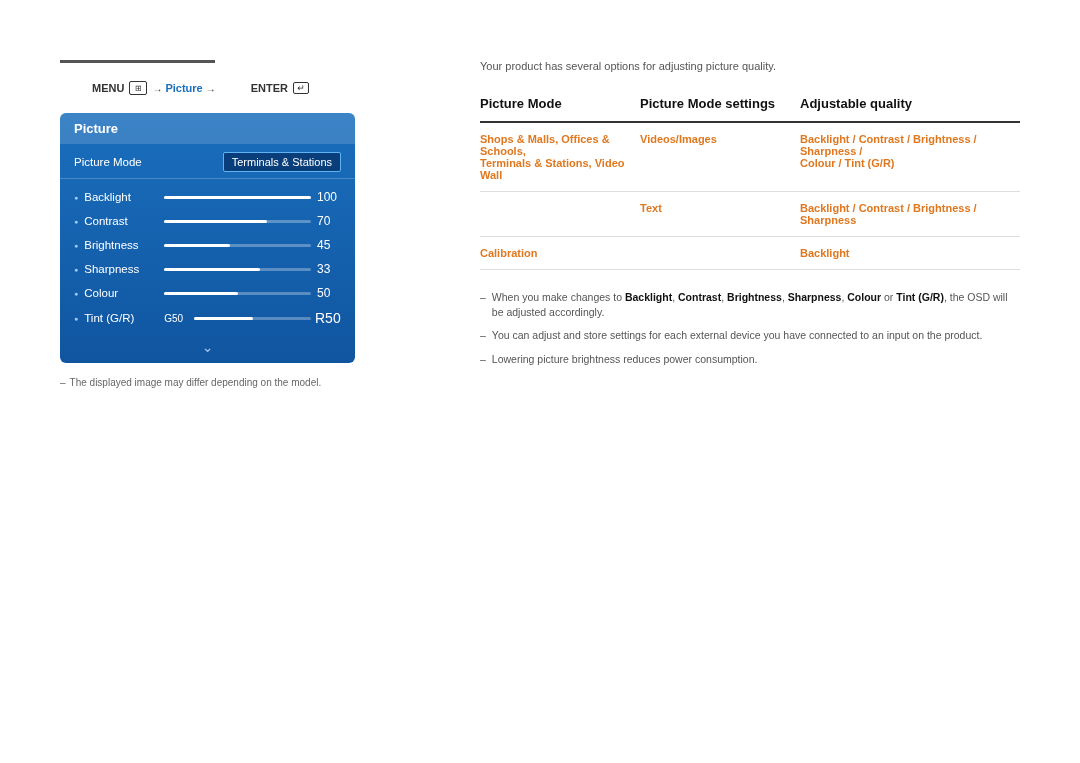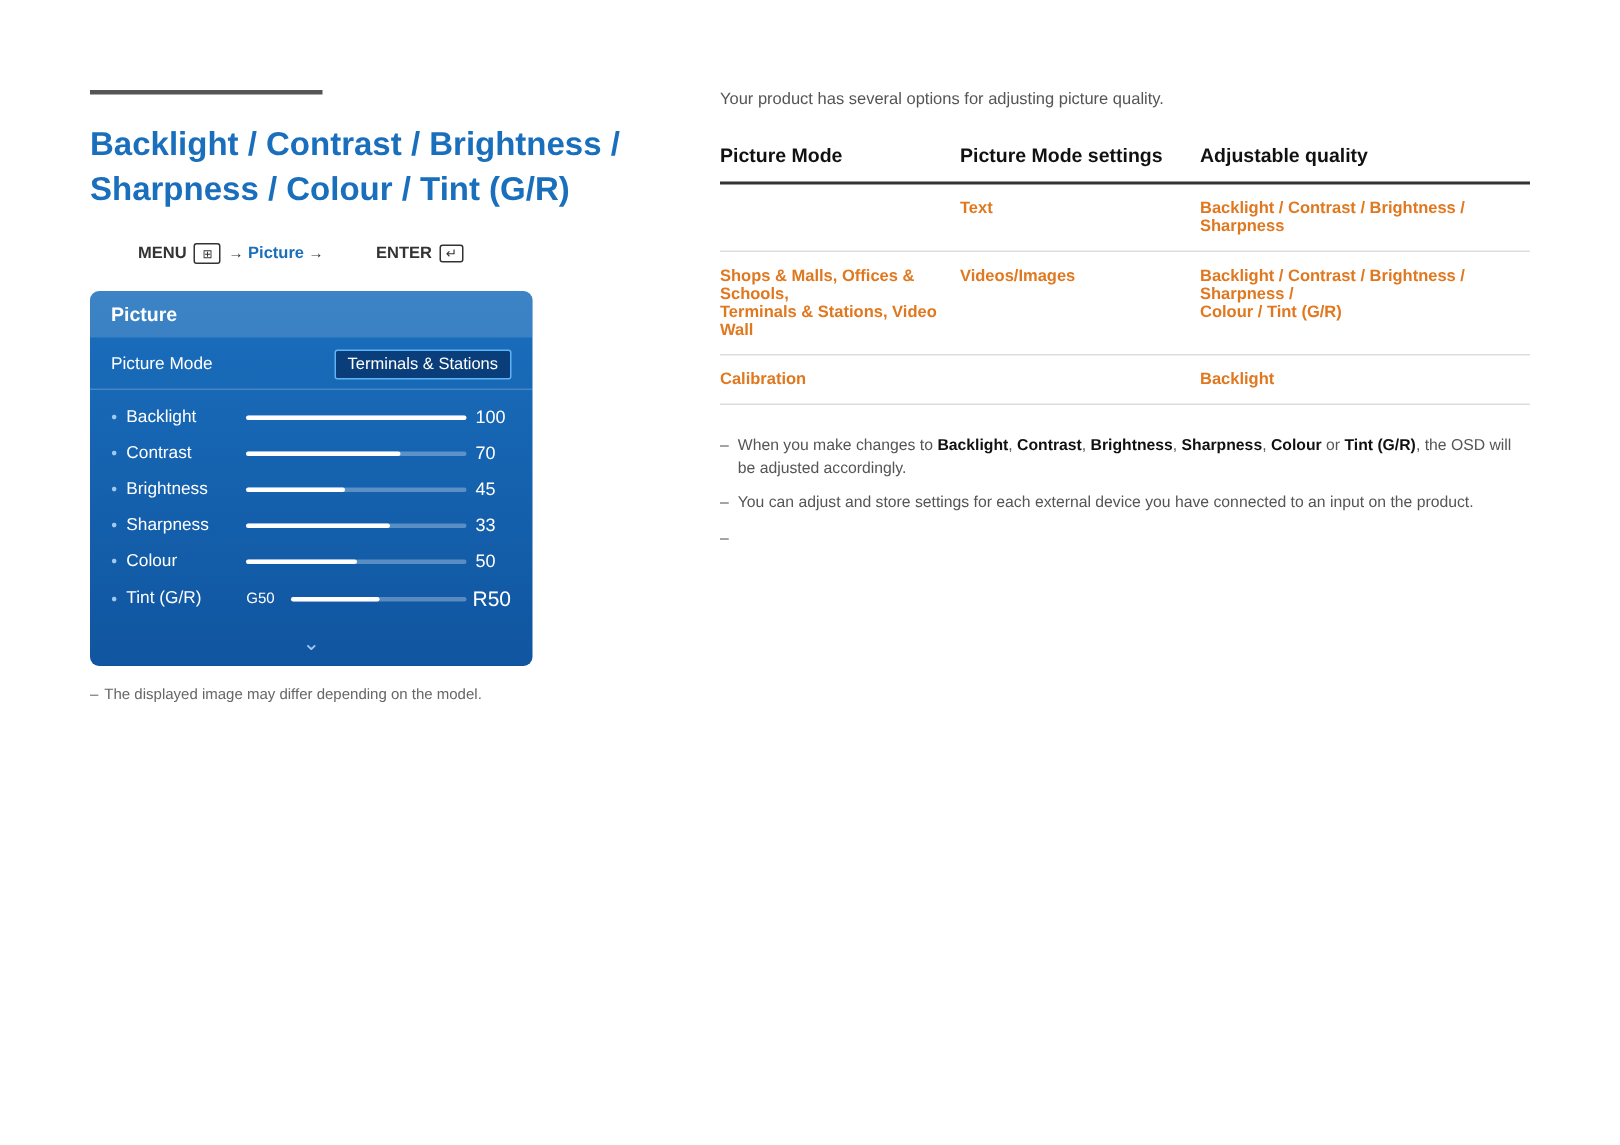--- a/index.html
+++ b/index.html
@@ -319,21 +319,20 @@
     }
   </style>
 </head>
 <body>
 
 <div class="page-container">
 
   <div class="left-col">
     <div class="top-line"></div>
 
-    <div class="page-title">Backlight / Contrast / Brightness /<br>Sharpness / Colour / Tint (G/R)</div>
 
     <div class="menu-path">
       <span class="menu-keyword">MENU</span>
       <span class="menu-icon-box">⊞</span>
       <span class="menu-arrow">→</span>
       <span class="picture-link" style="color:#1a6fbd;font-weight:bold;">Picture</span>
       <span class="menu-arrow">→</span>
       <span class="menu-keyword">ENTER</span>
       <span class="enter-icon"></span>
     </div>
@@ -432,37 +431,37 @@
     <table class="info-table">
       <thead>
         <tr>
           <th>Picture Mode</th>
           <th>Picture Mode settings</th>
           <th>Adjustable quality</th>
         </tr>
       </thead>
       <tbody>
         <tr>
-          <td></td>
-          <td>
-            <span class="orange-link">Text</span>
-          </td>
-          <td>
-            <span class="orange-link">Backlight / Contrast / Brightness / Sharpness</span>
+          <td>
+            <span class="orange-link">Shops &amp; Malls</span><span class="orange-link">, </span><span class="orange-link">Offices &amp; Schools</span><span class="orange-link">,<br></span><span class="orange-link">Terminals &amp; Stations</span><span class="orange-link">, </span><span class="orange-link">Video Wall</span>
+          </td>
+          <td>
+            <span class="orange-link">Videos/Images</span>
+          </td>
+          <td>
+            <span class="orange-link">Backlight / Contrast / Brightness / Sharpness /<br>Colour / Tint (G/R)</span>
           </td>
         </tr>
         <tr>
-          <td>
-            <span class="orange-link">Shops &amp; Malls</span><span class="orange-link">, </span><span class="orange-link">Offices &amp; Schools</span><span class="orange-link">,<br></span><span class="orange-link">Terminals &amp; Stations</span><span class="orange-link">, </span><span class="orange-link">Video Wall</span>
-          </td>
-          <td>
-            <span class="orange-link">Videos/Images</span>
-          </td>
-          <td>
-            <span class="orange-link">Backlight / Contrast / Brightness / Sharpness /<br>Colour / Tint (G/R)</span>
+          <td></td>
+          <td>
+            <span class="orange-link">Text</span>
+          </td>
+          <td>
+            <span class="orange-link">Backlight / Contrast / Brightness / Sharpness</span>
           </td>
         </tr>
         <tr>
           <td>
             <span class="orange-link">Calibration</span>
           </td>
           <td></td>
           <td>
             <span class="orange-link">Backlight</span>
           </td>
@@ -474,16 +473,17 @@
       <div class="note-item">
         <span class="note-dash">–</span>
         <span class="note-text">When you make changes to <b>Backlight</b>, <b>Contrast</b>, <b>Brightness</b>, <b>Sharpness</b>, <b>Colour</b> or <b>Tint (G/R)</b>, the OSD will be adjusted accordingly.</span>
       </div>
       <div class="note-item">
         <span class="note-dash">–</span>
         <span class="note-text">You can adjust and store settings for each external device you have connected to an input on the product.</span>
       </div>
       <div class="note-item">
         <span class="note-dash">–</span>
+        <span class="note-text">Lowering picture brightness reduces power consumption.</span>
       </div>
     </div>
   </div>
 </div>
 
 </body></html>

